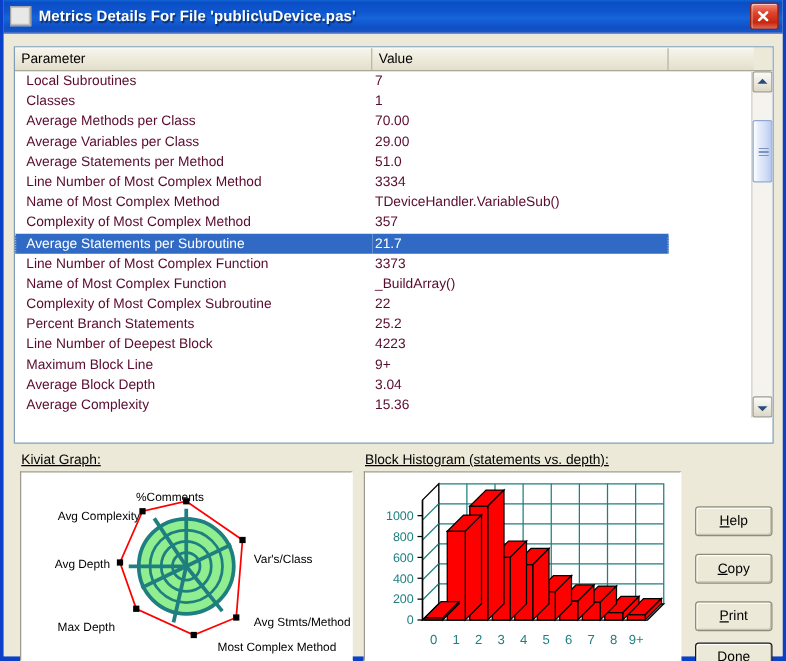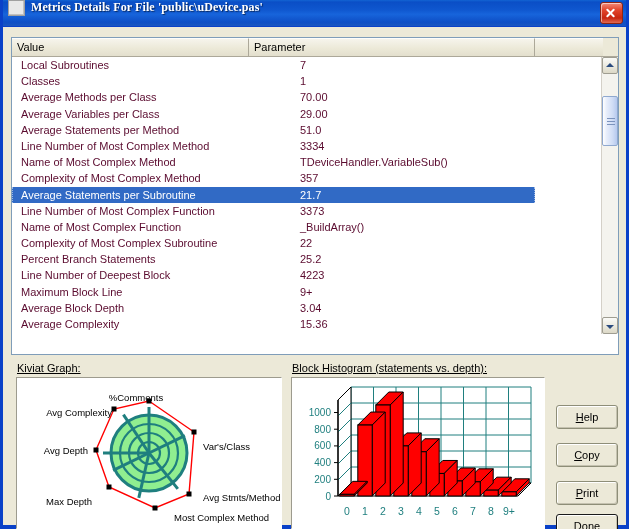--- a/index.html
+++ b/index.html
@@ -26,23 +26,22 @@
   }
 
   #titlebar {
     position: relative;
     height: 26px;
     background: linear-gradient(180deg,
         #1264d3 0%, #0a4ec6 8%, #0f57cf 38%,
         #1764db 55%, #0e4fc6 85%, #1a56c0 100%);
     border-bottom: 1px solid #0a41c8;
     display: flex;
-    align-items: flex-start;
+    align-items: center;
     padding-left: 5px;
-    font-family: Liberation Serif, serif;
   }
   #titlebar-icon {
     width: 15px; height: 14px;
     background: #e8e8e8;
     border: 1px solid #a0a0a0;
     box-shadow: inset -1px -1px 0 #c0c0c0;
     flex: 0 0 auto;
     margin-right: 6px;
   }
   #title-text {
@@ -244,22 +243,22 @@
   <div id="titlebar">
     <div id="titlebar-icon"></div>
     <span id="title-text">Metrics Details For File 'public\uDevice.pas'</span>
     <div id="close-btn"></div>
   </div>
 
   <div id="client">
 
     <div id="listview">
       <div id="list-header">
+        <div class="hcell h-param">Parameter</div>
         <div class="hcell h-value">Value</div>
-        <div class="hcell h-param">Parameter</div>
         <div class="hcell h-blank"></div>
       </div>
       <div id="list-body">
           <div class="row">
             <div class="c-param">Local Subroutines</div>
             <div class="c-value">7</div>
           </div>
           <div class="row">
             <div class="c-param">Classes</div>
             <div class="c-value">1</div>

